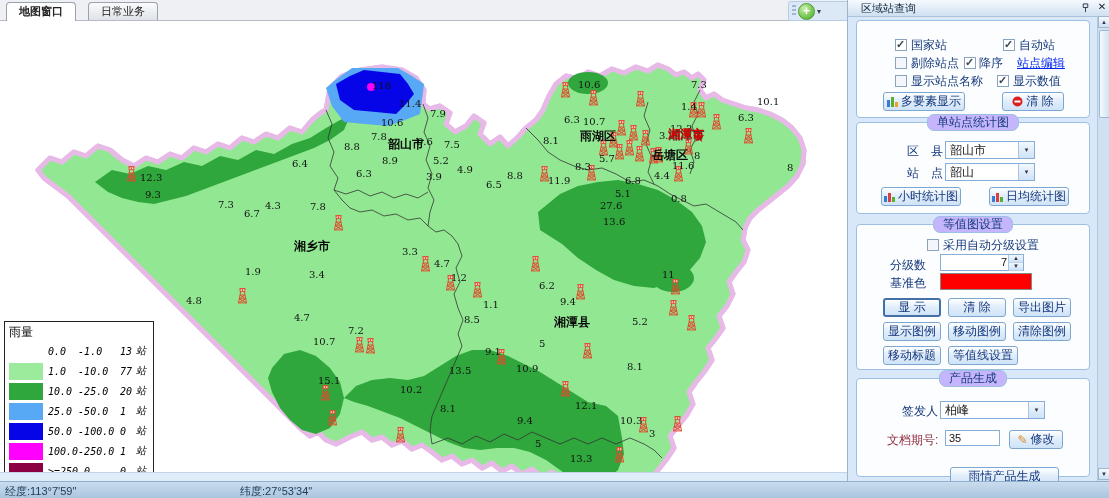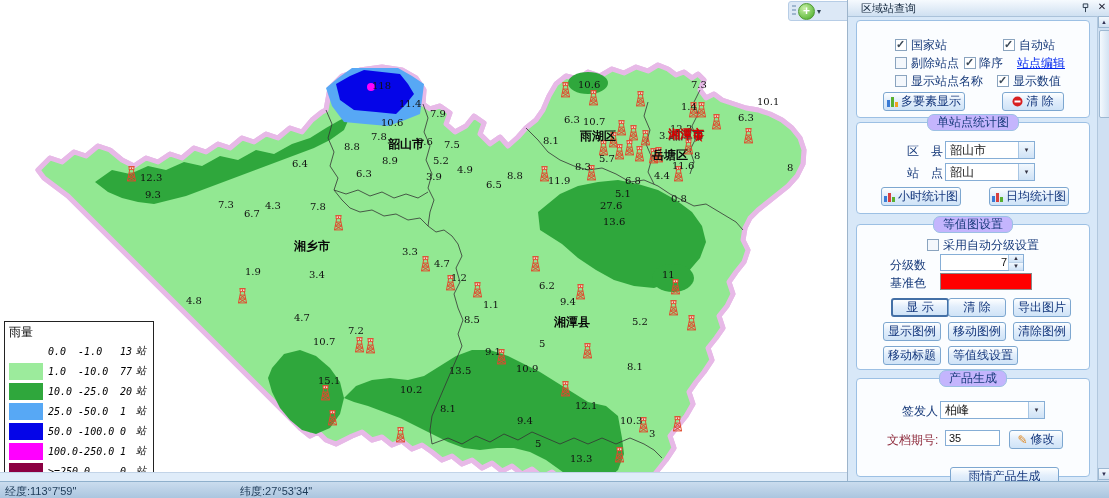--- a/index.html
+++ b/index.html
@@ -56,21 +56,21 @@
        border:1px solid #9cc0e4;border-radius:7px;padding:0 9px;font-size:12px;color:#173a7a;white-space:nowrap;height:15px;line-height:15px;}
   .plabel{position:absolute;font-size:12px;color:#173a7a;white-space:nowrap;}
   .plabel.warm{color:#8e2b3c;}
   .cb{position:absolute;width:12px;height:12px;background:#f3f7fc;border:1px solid #8aa4bf;box-sizing:border-box;}
   .cb.checked{background:#fff;}
   .cb.checked::after{content:"✓";position:absolute;left:0px;top:-2px;font-size:11px;color:#3c4a58;font-weight:bold;}
   .plink{position:absolute;font-size:12px;color:#0026ee;text-decoration:underline;white-space:nowrap;}
   .btn{position:absolute;display:flex;align-items:center;justify-content:center;gap:3px;
        height:19px;border:1px solid #7da7d0;border-radius:3px;box-sizing:border-box;
        background:linear-gradient(#feffff,#e2eefb 45%,#cfe3f7);color:#14377c;font-size:12px;white-space:nowrap;}
-  .btn.primary{border:2px solid #4470a6;margin-left:8px;}
+  .btn.primary{border:2px solid #4470a6;}
   .combo{position:absolute;height:18px;background:#fff;border:1px solid #86aed6;box-sizing:border-box;
        font-size:12px;color:#222;display:flex;align-items:center;padding-left:4px;}
   .combo .dd{position:absolute;right:0;top:0;bottom:0;width:15px;border-left:1px solid #a8c6e4;
        background:linear-gradient(#f2f8fe,#cfe2f6);display:flex;align-items:center;justify-content:center;
        font-size:7px;color:#334;}
   .spin{position:absolute;height:17px;background:#fff;border:1px solid #86aed6;box-sizing:border-box;}
   .spin .val{position:absolute;right:16px;top:1px;font-size:11px;color:#111;}
   .spin .arrows{position:absolute;right:0;top:0;bottom:0;width:14px;display:flex;flex-direction:column;border-left:1px solid #a8c6e4;}
   .spin .arrows div{flex:1;font-size:6px;line-height:7px;text-align:center;color:#334;background:linear-gradient(#f2f8fe,#cfe2f6);border-bottom:1px solid #bcd2e8;}
   .swatch-red{position:absolute;border:1px solid #888;}
@@ -421,20 +421,24 @@
           <div class="lg-row">
             <span class="lg-sw" style="background: rgb(139, 0, 66);"></span>
             <span class="lg-range">&gt;=250.0</span>
             <span class="lg-count">0</span>
             <span>站</span>
           </div>
         </div>
     </div>
   </div>
 
+  <div class="tabbar">
+    <div class="tab active" style="left:6px">地图窗口</div>
+    <div class="tab" style="left:88px">日常业务</div>
+  </div>
   <div class="map-toolbar">
     <div class="grip"></div>
     <div class="plusbtn">+</div>
     <div class="ddarrow">▾</div>
   </div>
 
   <div class="hstrip"></div>
   <div class="statusbar">
     <span style="left:5px">经度:113°7'59"</span>
     <span style="left:240px">纬度:27°53'34"</span>

